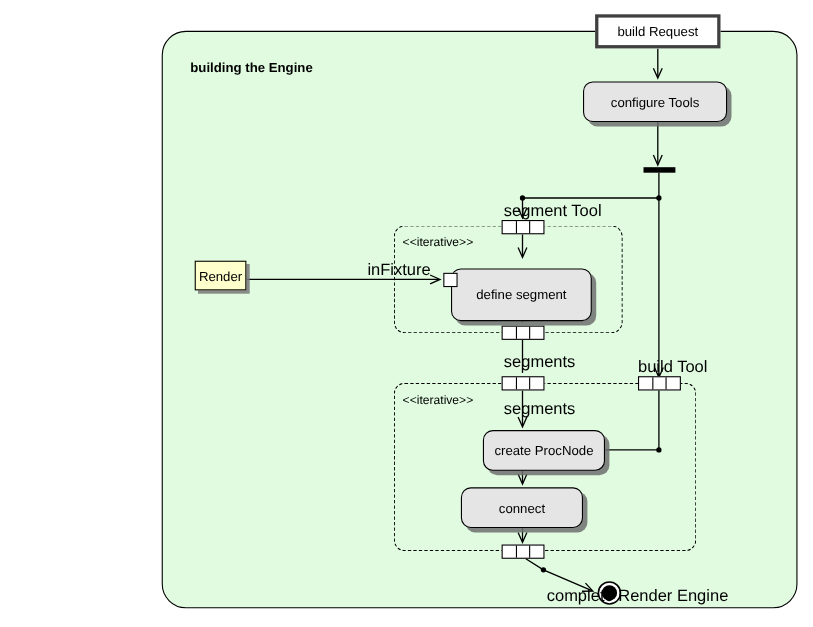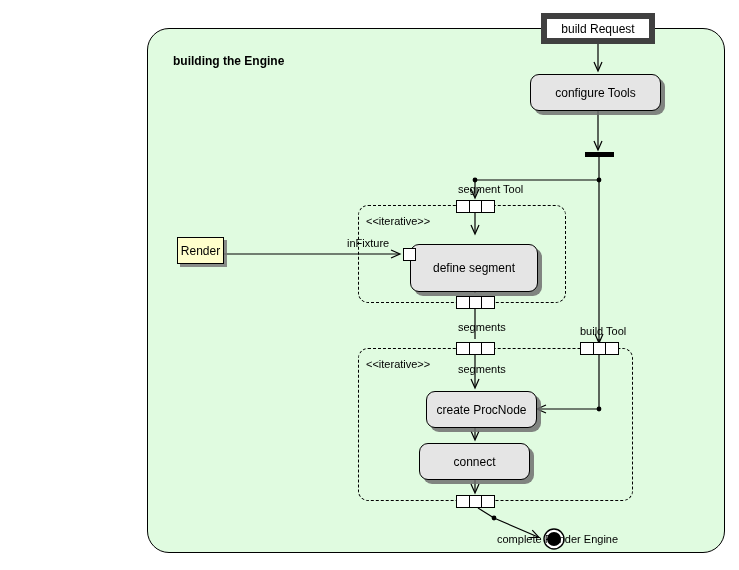--- a/index.html
+++ b/index.html
@@ -36,21 +36,21 @@
     left: 173px; top: 54px;
     font-size: 12px;
     font-weight: bold;
     color: #000000;
     white-space: nowrap;
   }
 
   
   .object-node {
     background: #ffffff;
-    border: 6px solid #404040;
+    border: 3px solid #404040;
     box-sizing: border-box;
     display: flex;
     align-items: center;
     justify-content: center;
     font-size: 12px;
     color: #000000;
     white-space: nowrap;
   }
   #node-build-request {
     left: 541px; top: 13px;
@@ -84,21 +84,21 @@
     display: flex;
     align-items: center;
     justify-content: center;
     font-size: 12px;
     color: #000000;
     white-space: nowrap;
     box-shadow: 4px 4px 0 rgba(110,110,110,0.85);
   }
   #action-configure-tools { left: 530px; top: 74px; width: 131px; height: 37px; }
   #action-define-segment  { left: 410px; top: 244px; width: 128px; height: 48px; }
-  #action-create-procnode { left: 426px; top: 391px; width: 111px; height: 37px; }
+  #action-create-procnode { left: 439px; top: 391px; width: 111px; height: 37px; }
   #action-connect         { left: 419px; top: 443px; width: 111px; height: 37px; }
 
   
   .expansion-region {
     border: 1.6px dashed #000000;
     border-radius: 10px;
     background: transparent;
     box-sizing: border-box;
   }
   #region-define-segment { left: 358px; top: 205px; width: 208px; height: 98px; }
@@ -138,26 +138,26 @@
   #pin-infixture {
     left: 403px; top: 248px;
     width: 13px; height: 13px;
     background: #ffffff;
     border: 1px solid #000000;
     box-sizing: border-box;
   }
 
   
   .edge-label {
-    font-size: 11px;
+    font-size: 15px;
     color: #000000;
     white-space: nowrap;
   }
   #label-segment-tool      { left: 458px; top: 183px; }
-  #label-infixture         { left: 347px; top: 237px; }
+  #label-infixture         { left: 334px; top: 237px; }
   #label-segments-upper    { left: 458px; top: 321px; }
   #label-segments-lower    { left: 458px; top: 363px; }
   #label-build-tool        { left: 580px; top: 325px; }
   #label-complete-engine   { left: 497px; top: 501px; margin-top: 32px; }
 </style>
 </head>
 <body>
 
 <div id="canvas">
 

